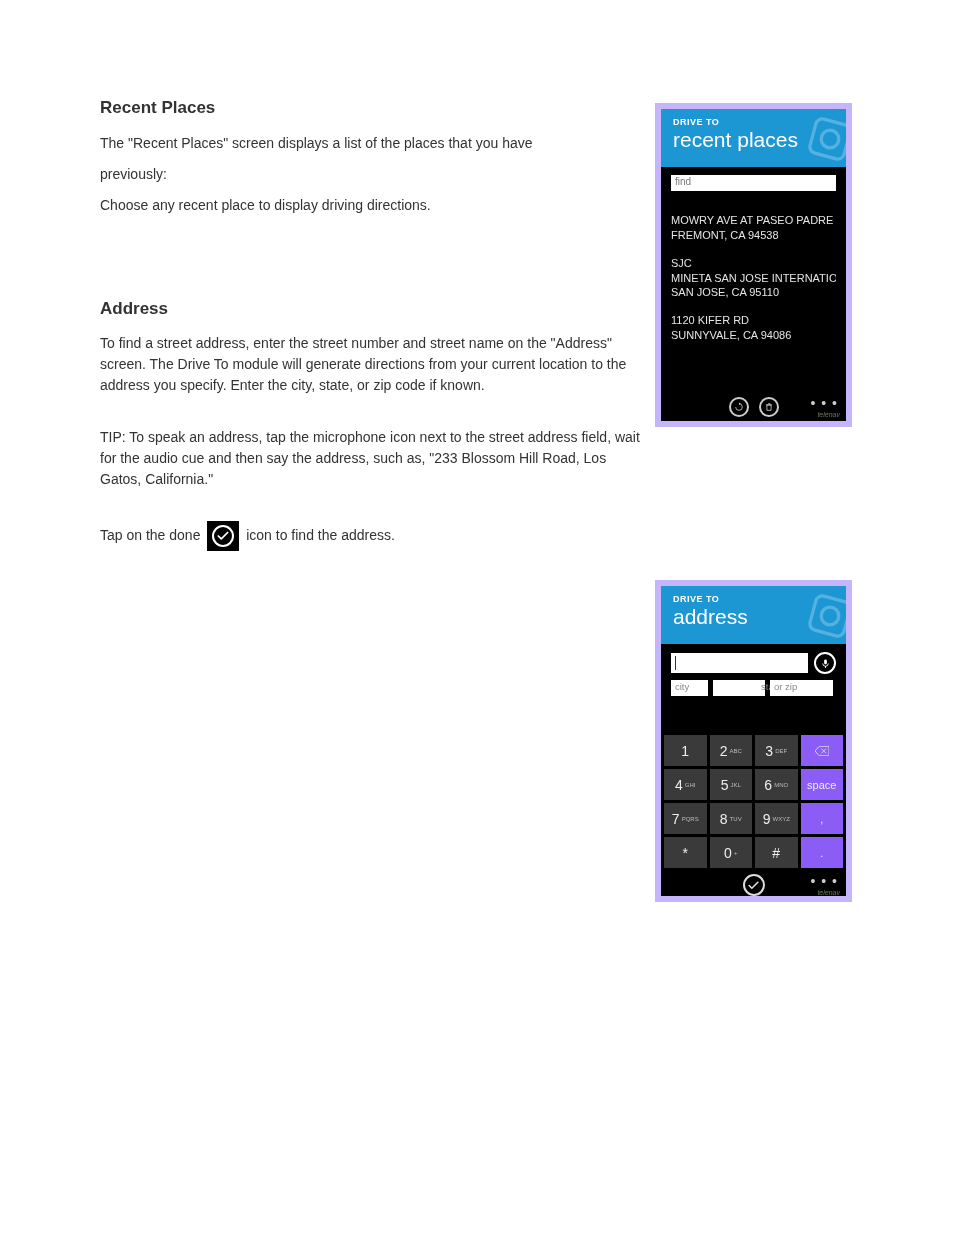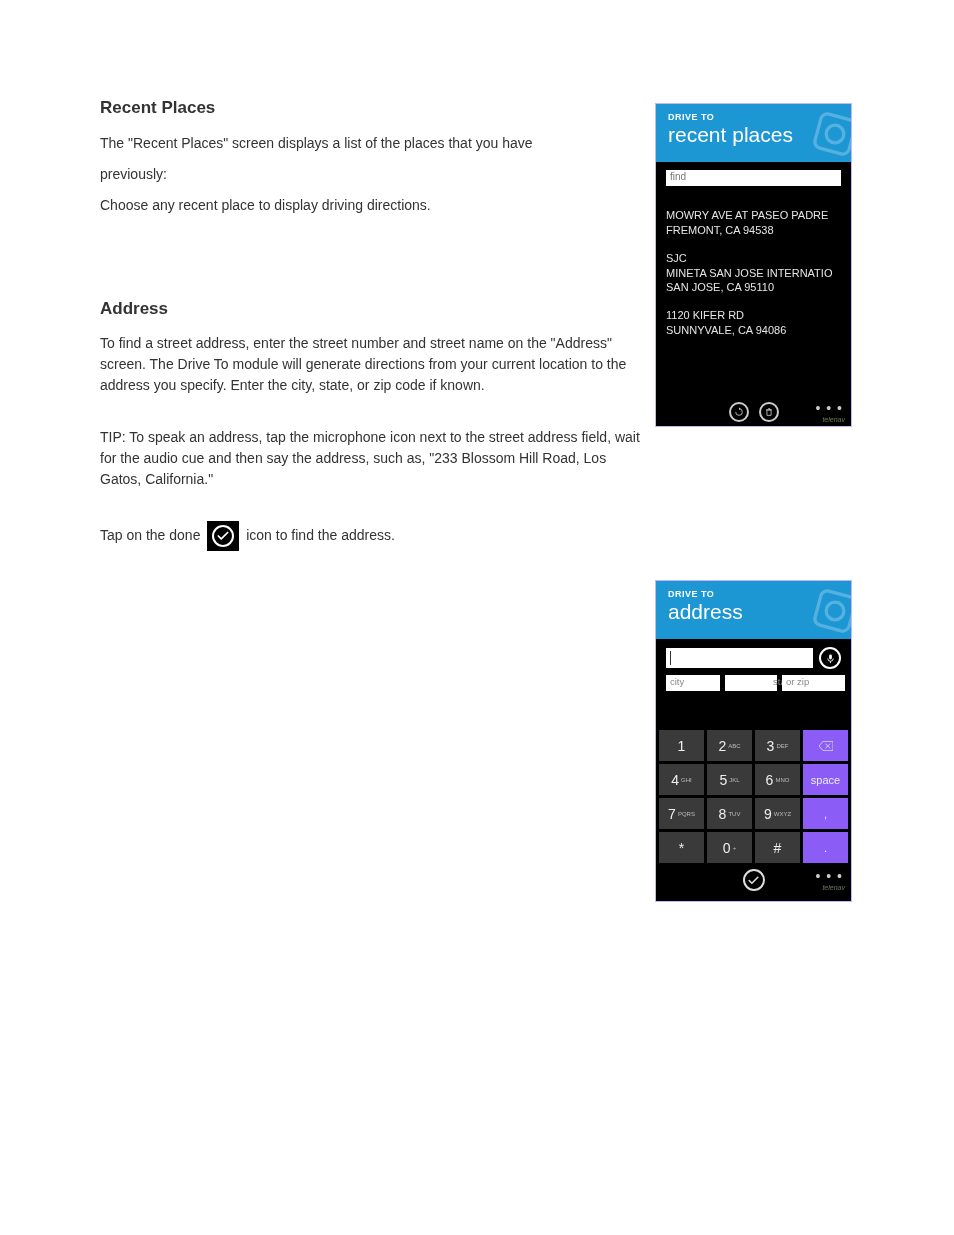--- a/index.html
+++ b/index.html
@@ -29,21 +29,21 @@
   .content ul { margin: 8px 0 18px 62px; }
   .content ul li { margin-bottom: 22px; list-style: disc; font-size: 14px; }
   .section-spacer { height: 70px; }
   .bold { font-weight: normal; }
 
   
   .phone {
     position: absolute;
     width: 197px;
     background: #000;
-    border: 1px solid #c4b5fd;
+    border: 6px solid #c4b5fd;
     color: #ddd;
     font-family: "Segoe UI", Arial, sans-serif;
     overflow: hidden;
   }
   .phone.recent { left: 655px; top: 103px; height: 324px; }
   .phone.address { left: 655px; top: 580px; height: 322px; }
 
   .ph-header {
     background: #1D96D4;
     padding: 8px 10px 6px 12px;
@@ -116,21 +116,21 @@
   .mic-btn {
     width: 22px; height: 22px;
     border: 2px solid #fff; border-radius: 50%;
     display: flex; align-items: center; justify-content: center;
   }
   .addr-row2 { display: flex; gap: 5px; }
   .addr-small {
     background: #fff; height: 16px; font-size: 9.5px; color: #888;
     padding: 1px 4px; flex: 0 0 auto;
   }
-  .addr-small.city { width: 54px; }
+  .addr-small.city { width: 37px; }
   .addr-small.state { width: 36px; padding-left: 48px; }
   .addr-small.zip { width: 63px; }
 
   .keypad {
     display: grid;
     grid-template-columns: repeat(4, 1fr);
     gap: 3px;
     padding: 3px;
     margin-top: 30px;
   }

